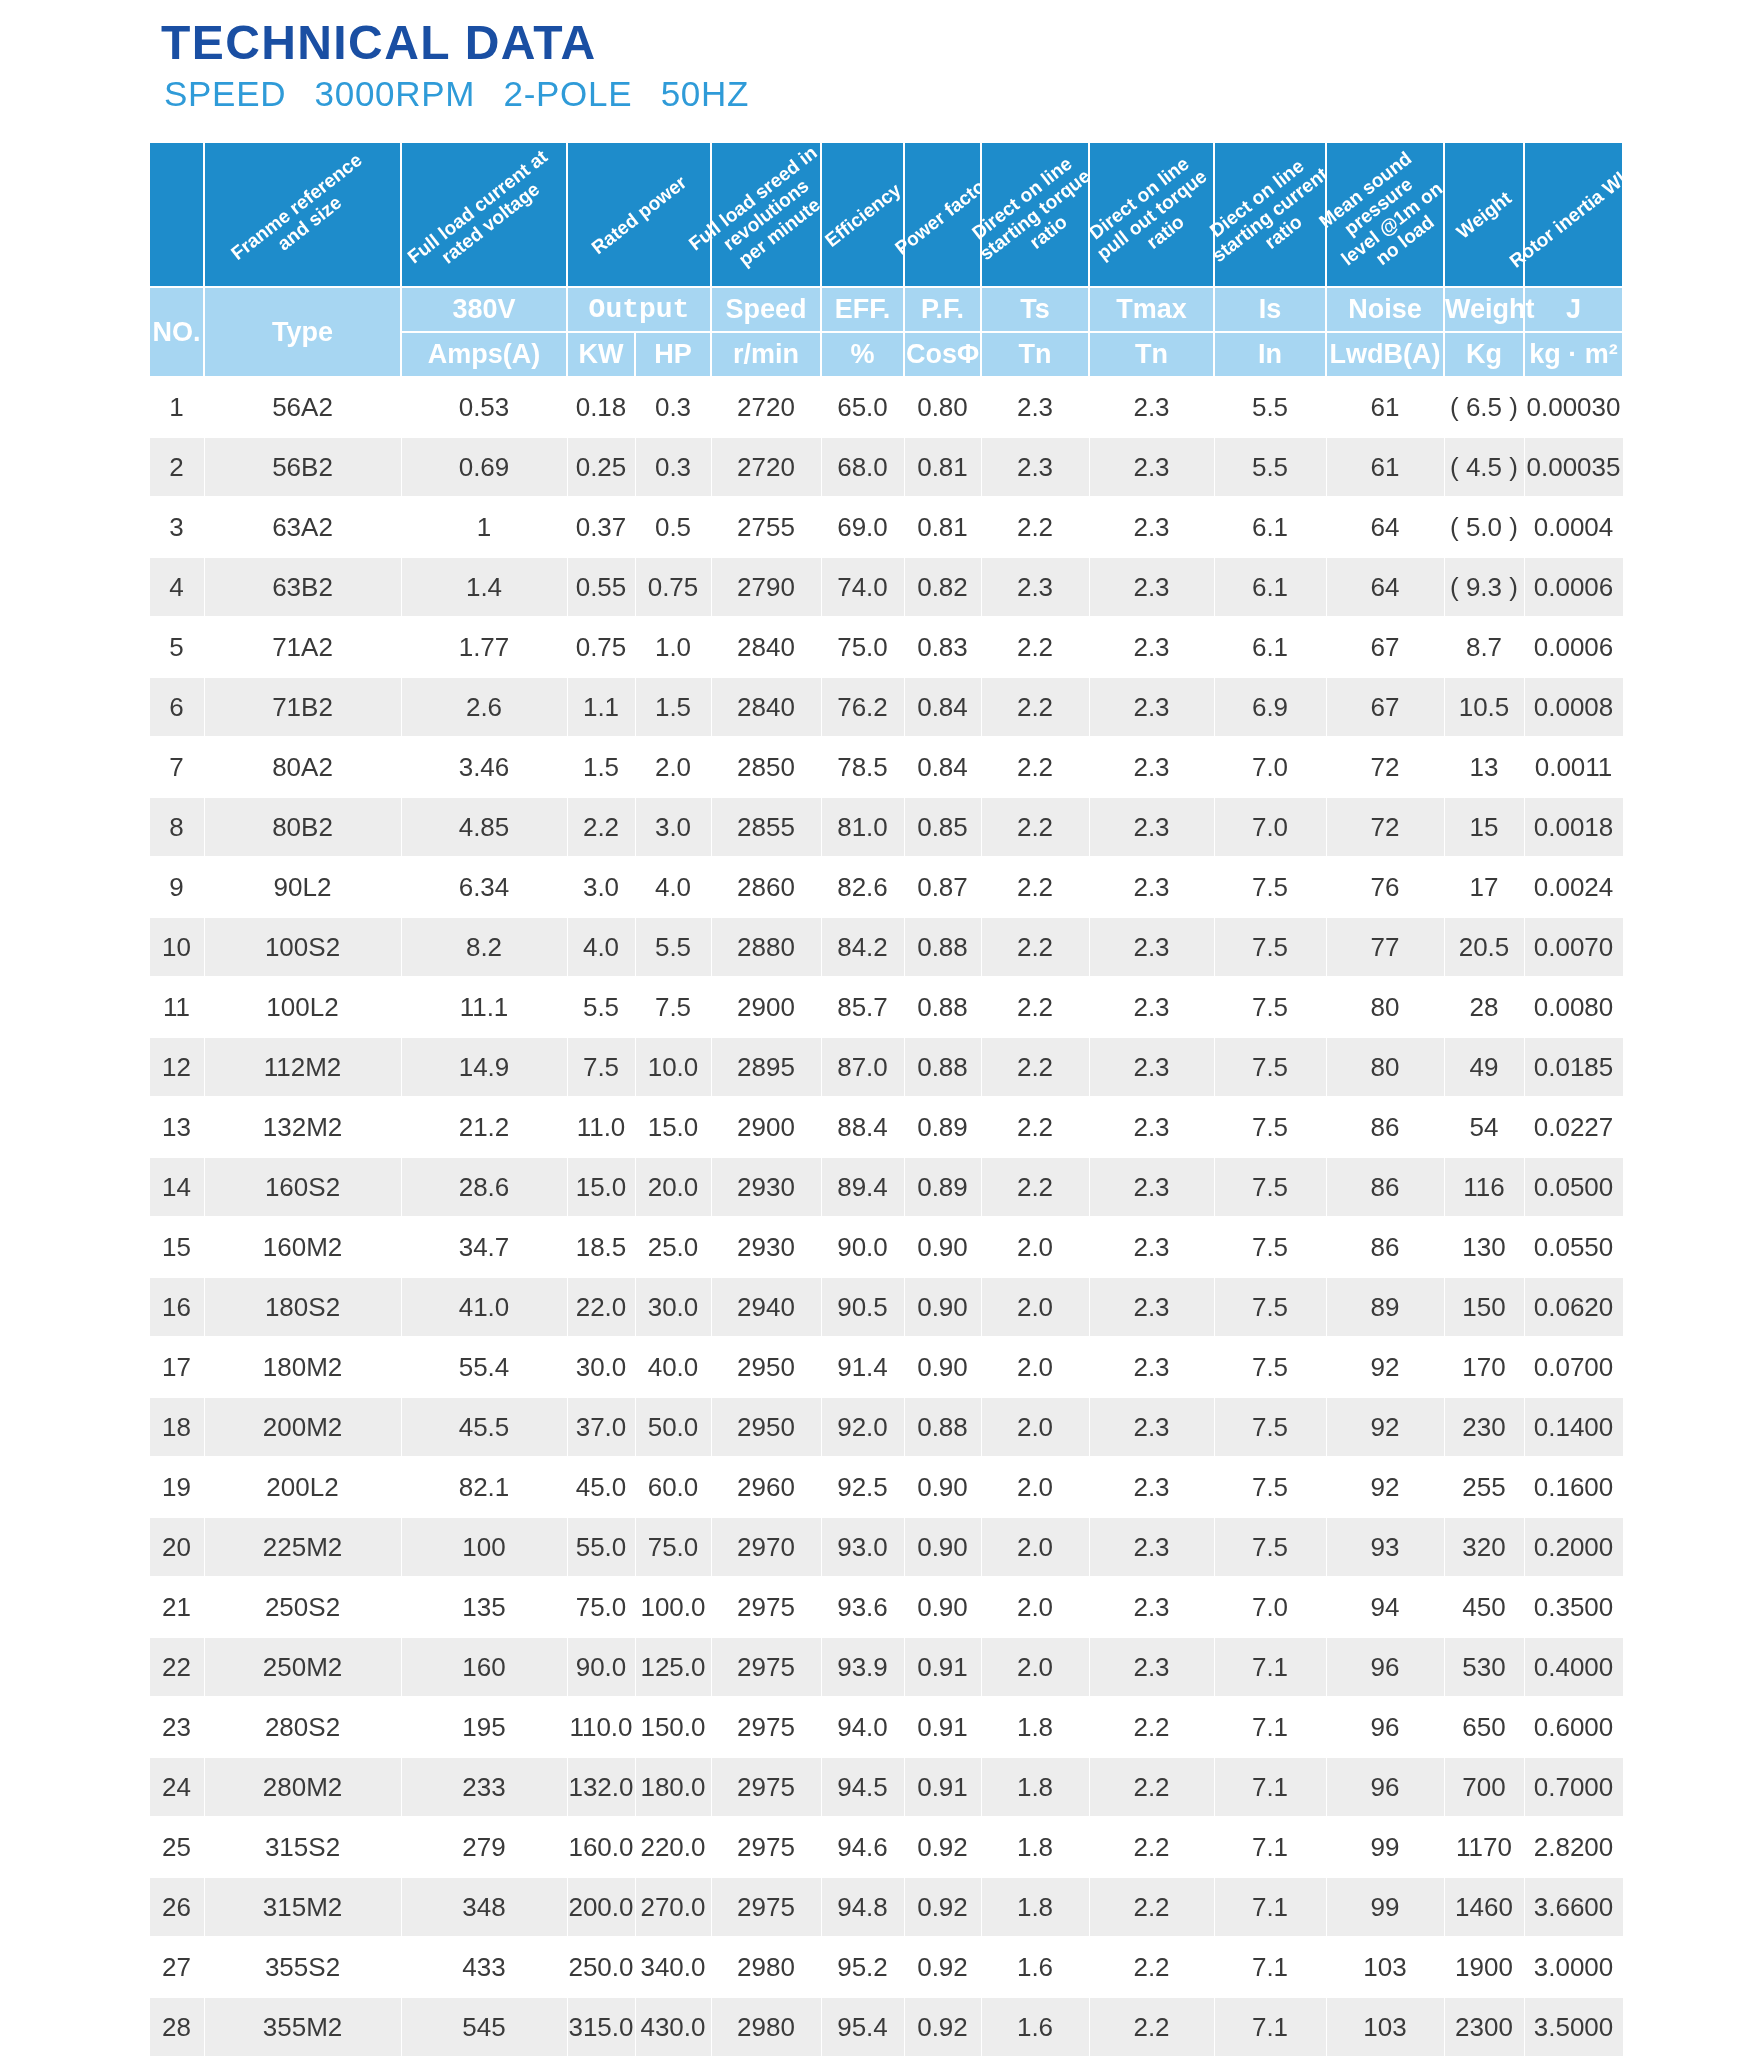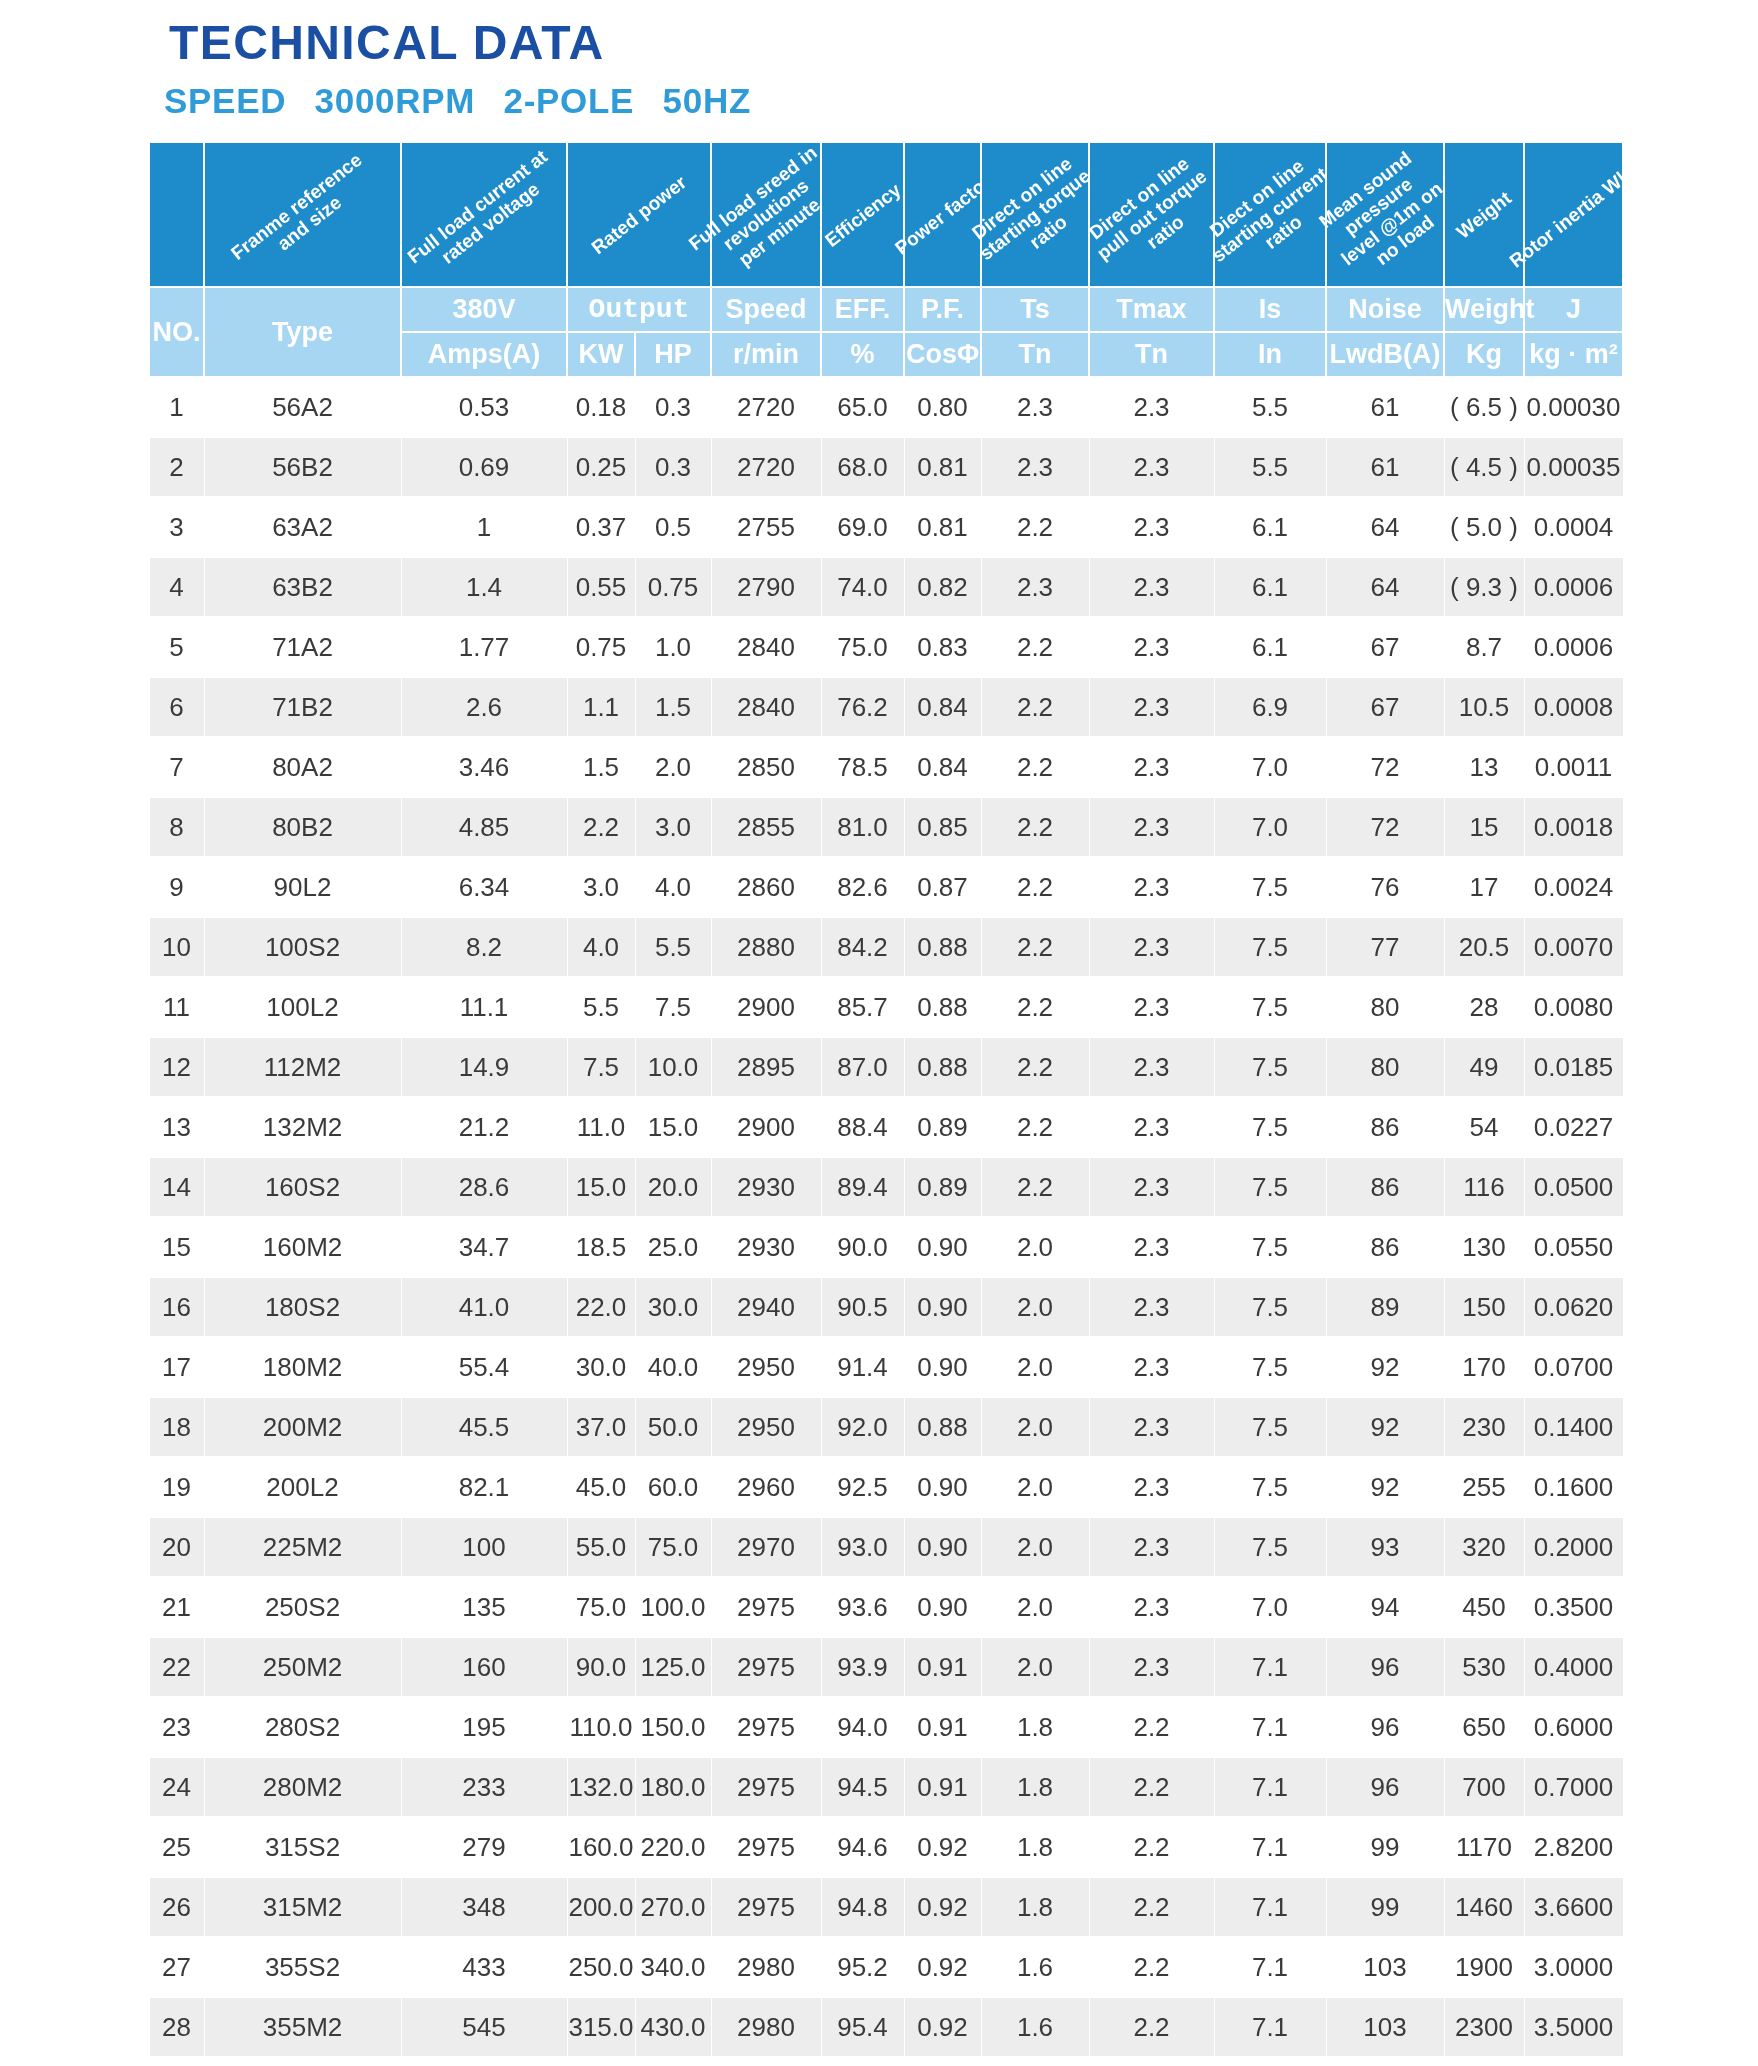--- a/index.html
+++ b/index.html
@@ -1,26 +1,26 @@
 <!DOCTYPE html>
 <html style="font-size:11.2px"><head>
 <meta charset="utf-8">
 <style>
   html,body{margin:0;padding:0;}
   body{
     width:1758px;height:2066px;position:relative;background:#ffffff;
     font-family:"Liberation Sans",sans-serif;
   }
   .page-title{
-    position:absolute;left:169px;top:15.4px;margin:0;
+    position:absolute;left:161px;top:15.4px;margin:0;
     font-size:48px;font-weight:900;letter-spacing:1.4px;color:#1a4fa3;
   }
   .page-subtitle{
-    position:absolute;left:164px;top:81px;margin:0;
-    font-size:35px;font-weight:bold;letter-spacing:0.7px;word-spacing:18px;color:#2f9bd8;
+    position:absolute;left:164px;top:74px;margin:0;
+    font-size:35px;font-weight:normal;letter-spacing:0.7px;word-spacing:18px;color:#2f9bd8;
   }
   table.tech{
     position:absolute;left:148px;top:143px;width:1476px;
     border-collapse:collapse;table-layout:fixed;
   }
   table.tech th,table.tech td{padding:0;}
   
   tr.rot-row th{
     height:143px;background:#1e8ccb;border:2.1px solid #ffffff;border-top:none;
     position:relative;overflow:visible;

